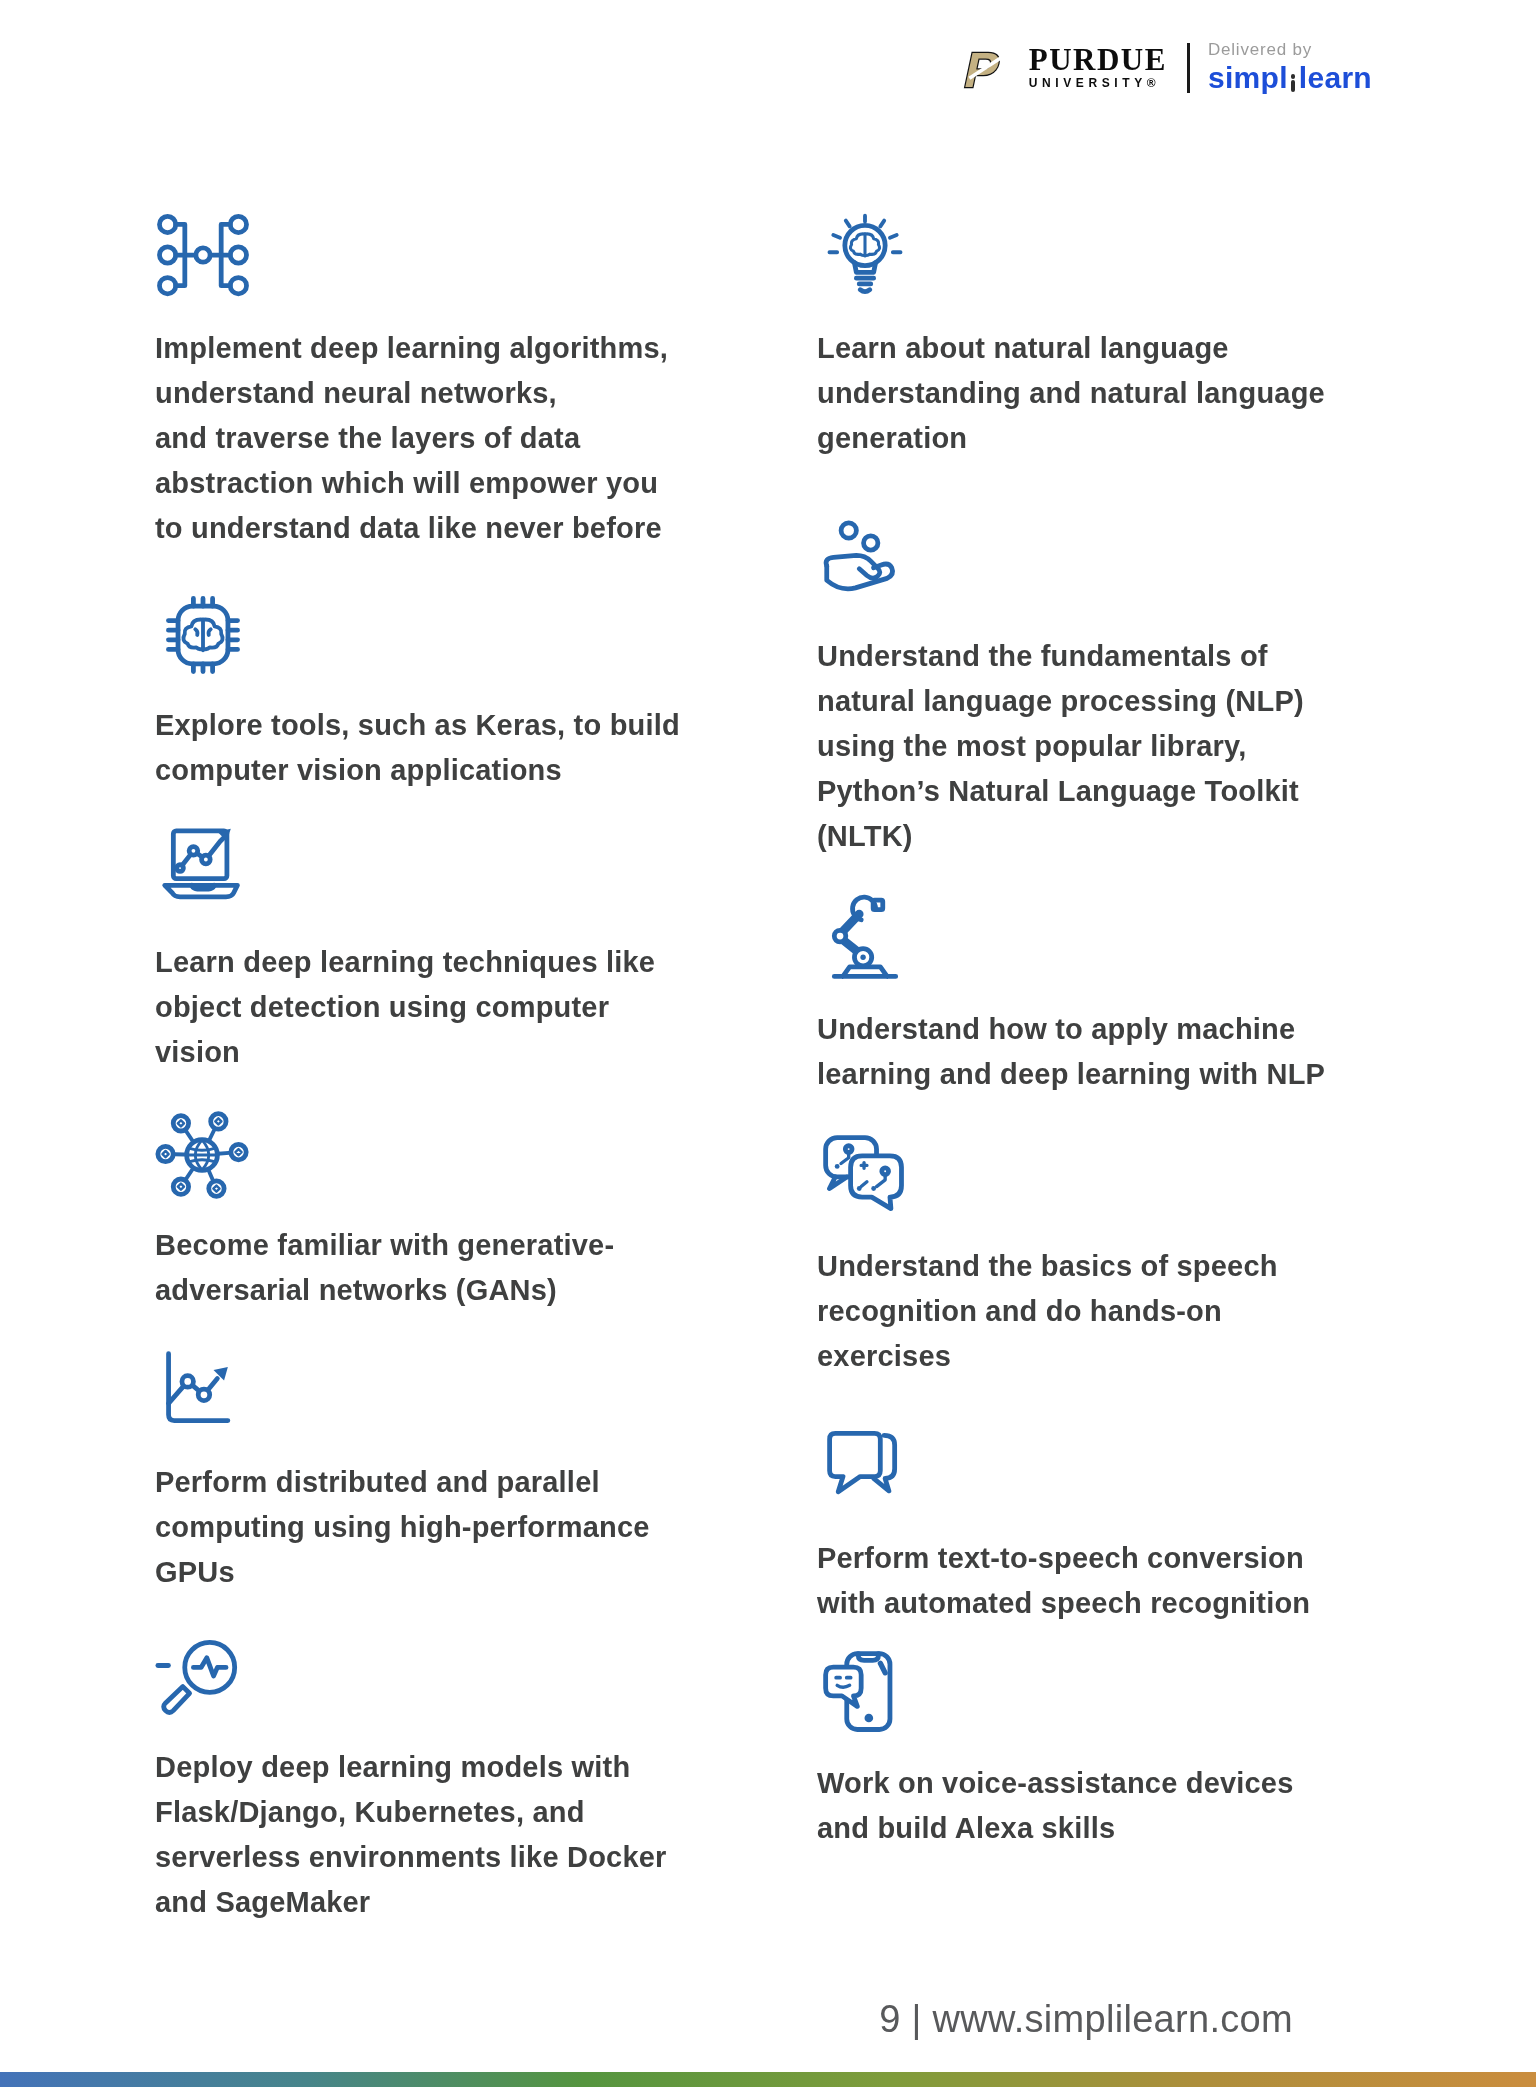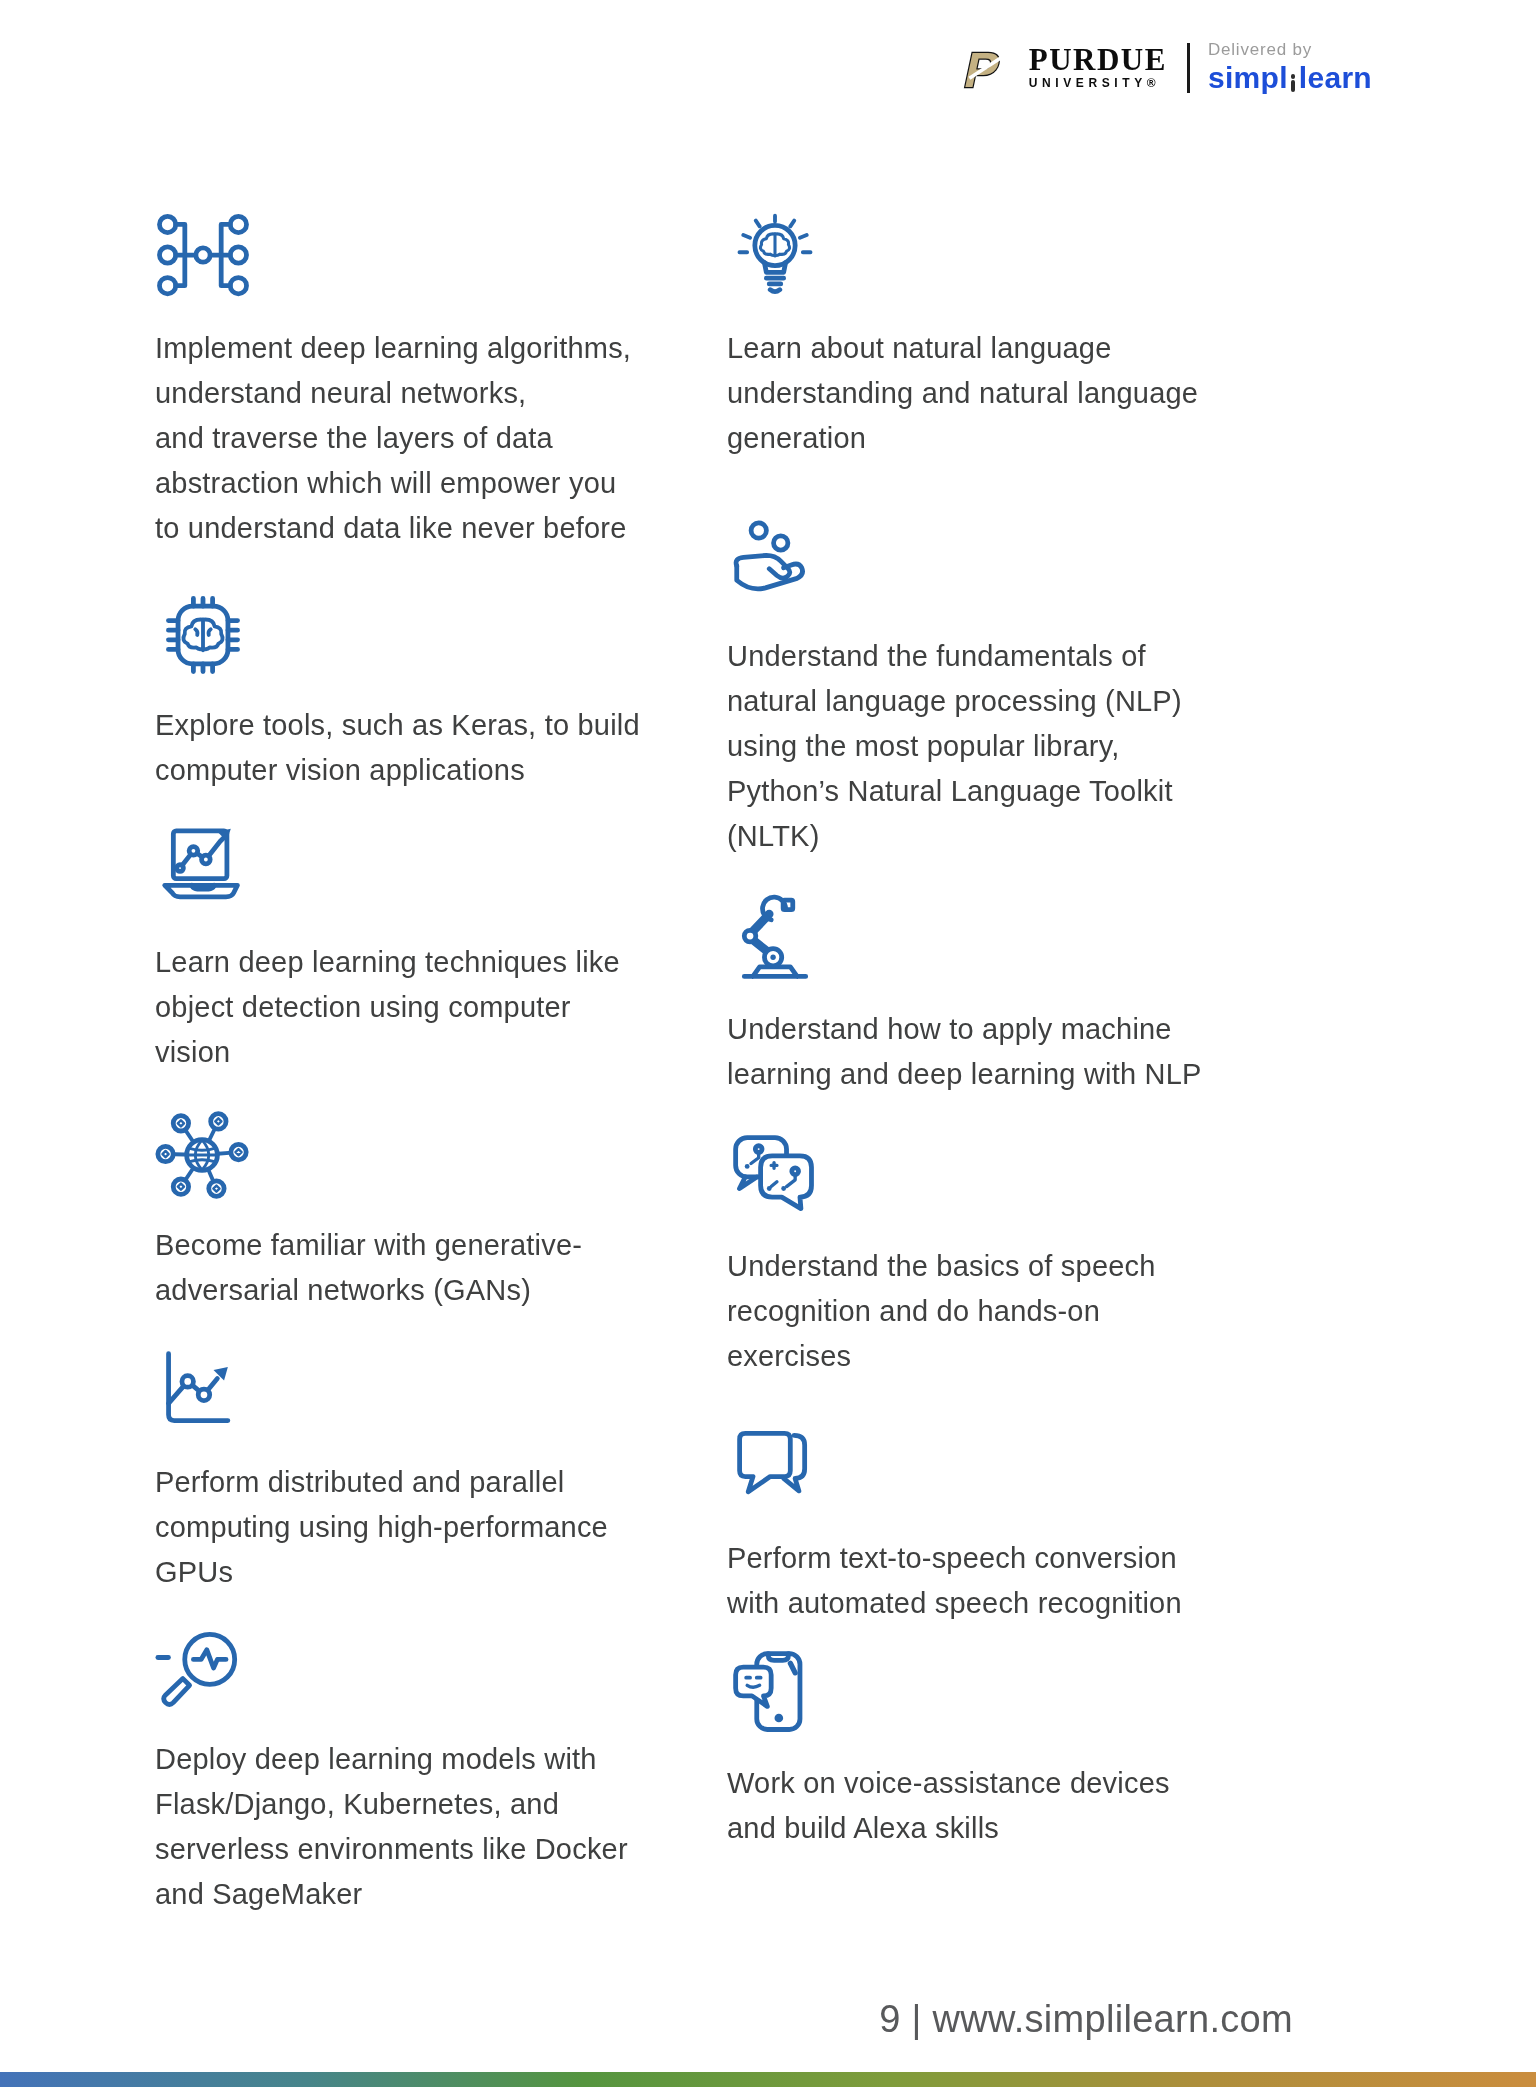--- a/index.html
+++ b/index.html
@@ -41,36 +41,36 @@
     width:4.5px; height:4.5px; background:#2d2d2d; border-radius:50%;
   }
   .sl-i::after {
     content:""; position:absolute; left:1px; bottom:3px;
     width:4.5px; height:12px; background:#2d2d2d; border-radius:2px;
   }
 
   
   .columns {
     position:absolute; top:212px; left:155px;
-    display:flex; 
+    display:flex; gap:90px;font-weight:bold;
   }
   .col { width:572px; display:flex; flex-direction:column; }
   .item { display:flex; flex-direction:column; }
   .icon-wrap { height:90px; margin-bottom:24px; color:#2767AE; }
   .icon-wrap svg { display:block; }
   .item-text {
     font-size:29px; line-height:45px; color:#3f4040;
     letter-spacing:0.2px; white-space:pre-line; margin:0;
   }
   
   .col-left  .item:nth-child(1){margin-bottom:38px;}
   .col-left  .item:nth-child(2){margin-bottom:33px;}
   .col-left  .item:nth-child(3){margin-bottom:34px;}
   .col-left  .item:nth-child(4){margin-bottom:33px;}
-  .col-left  .item:nth-child(5){margin-bottom:28px;}
+  .col-left  .item:nth-child(5){margin-bottom:36px;}
   .col-right .item:nth-child(1){margin-bottom:59px;}
   .col-right .item:nth-child(2){margin-bottom:34px;}
   .col-right .item:nth-child(3){margin-bottom:33px;}
   .col-right .item:nth-child(4){margin-bottom:43px;}
   .col-right .item:nth-child(5){margin-bottom:21px;justify-content:center;}
 
   
   .footer-text {
     position:absolute; right:243px; bottom:46px;
     font-size:38px; color:#58595b; letter-spacing:0.3px;

